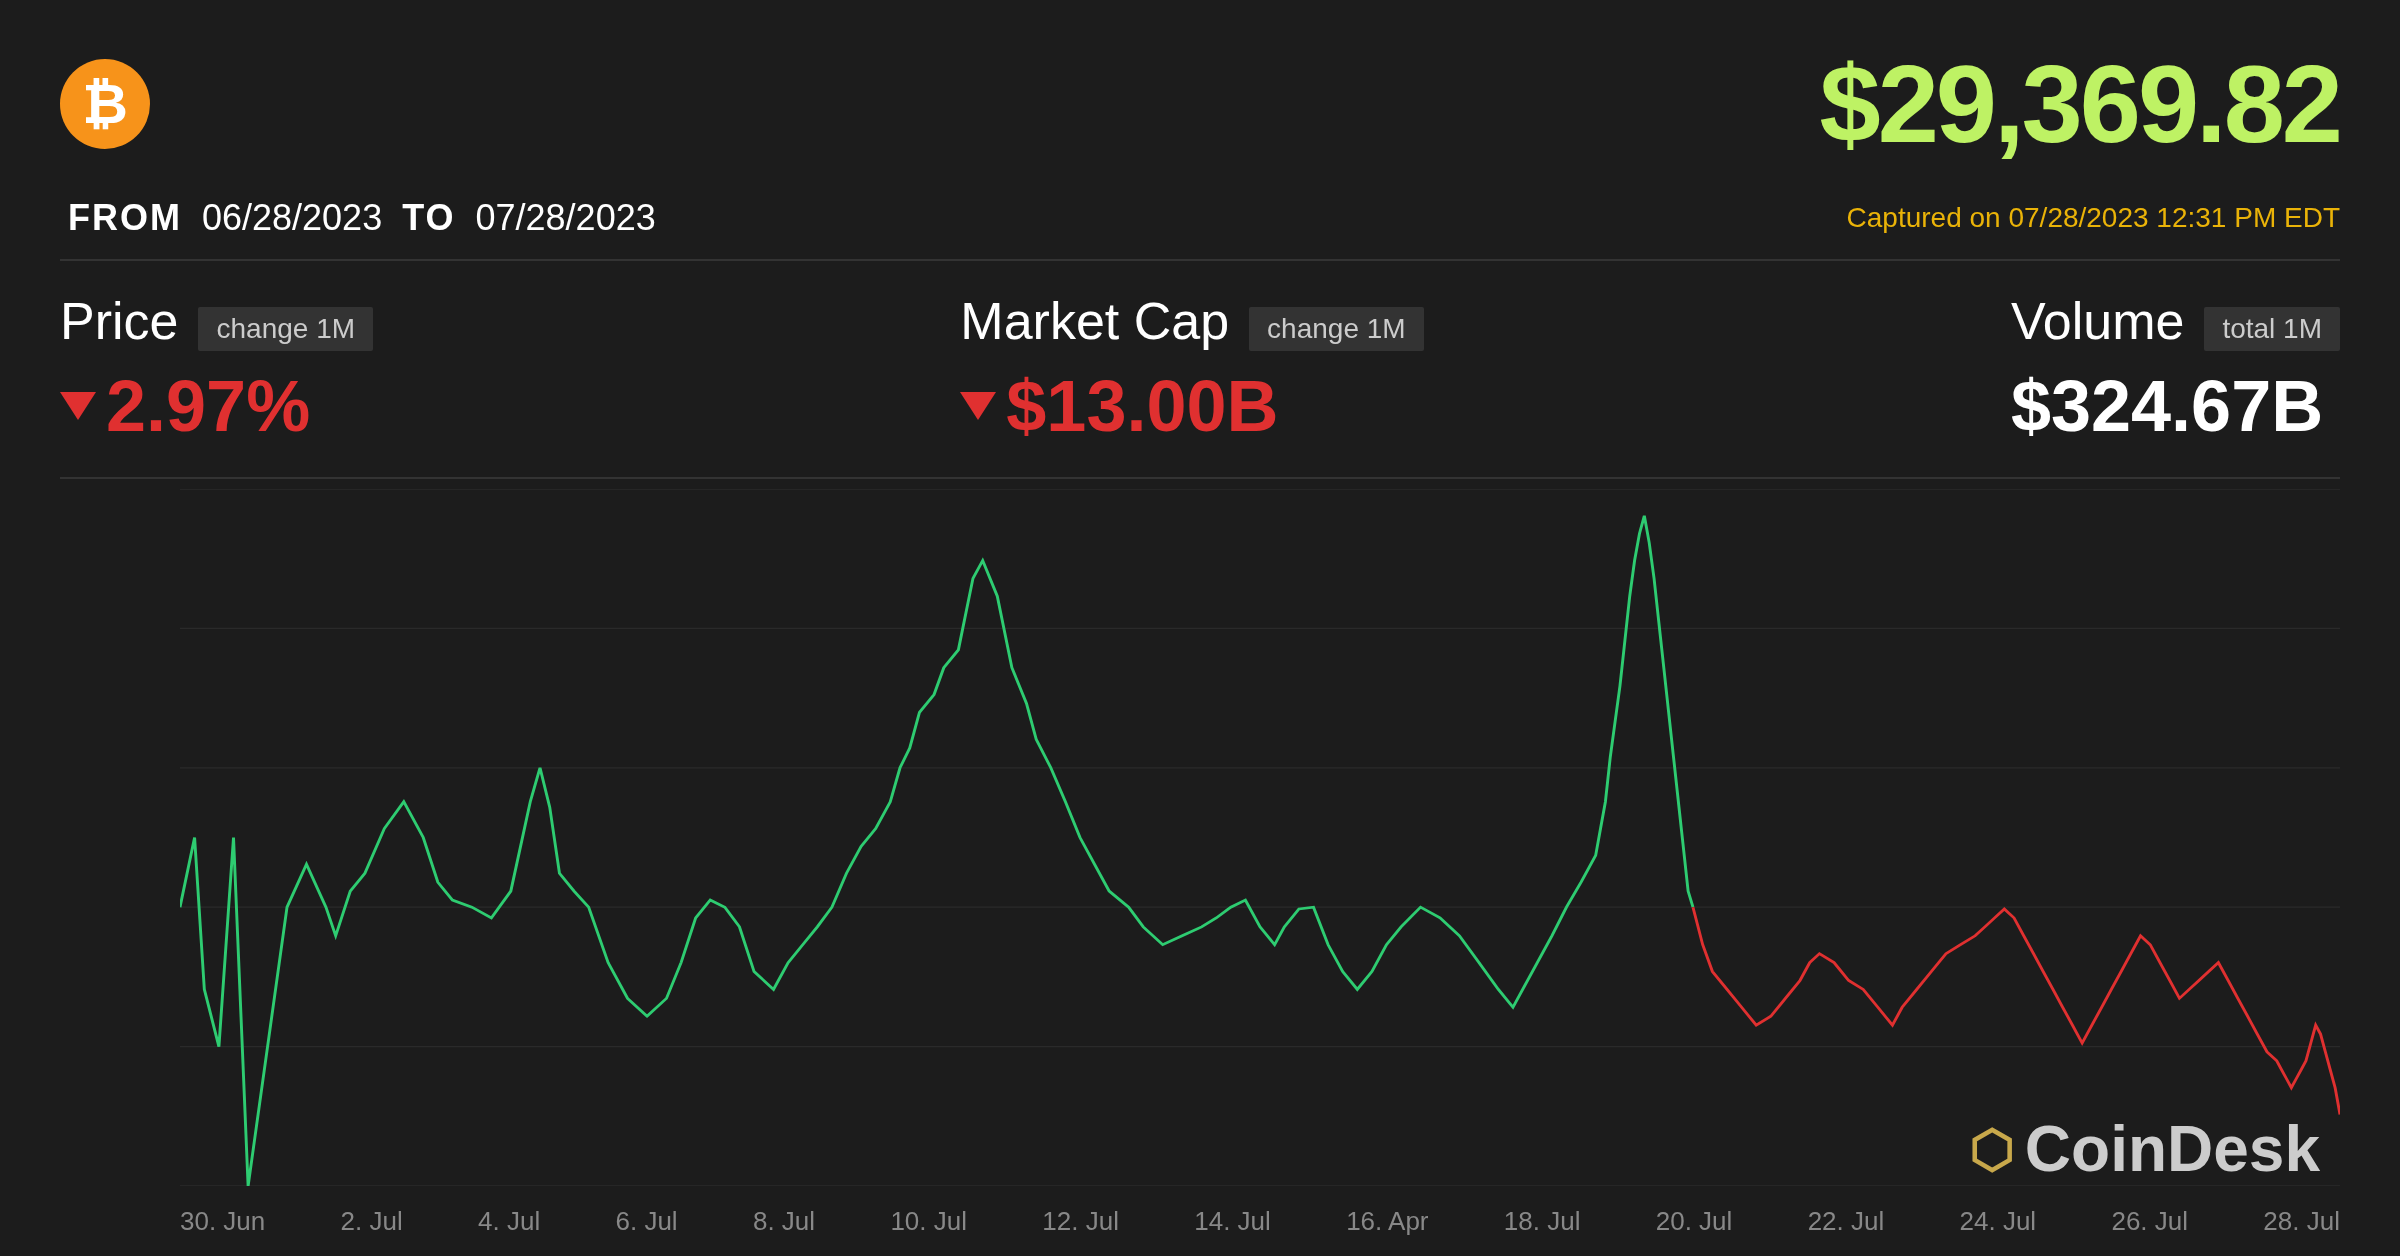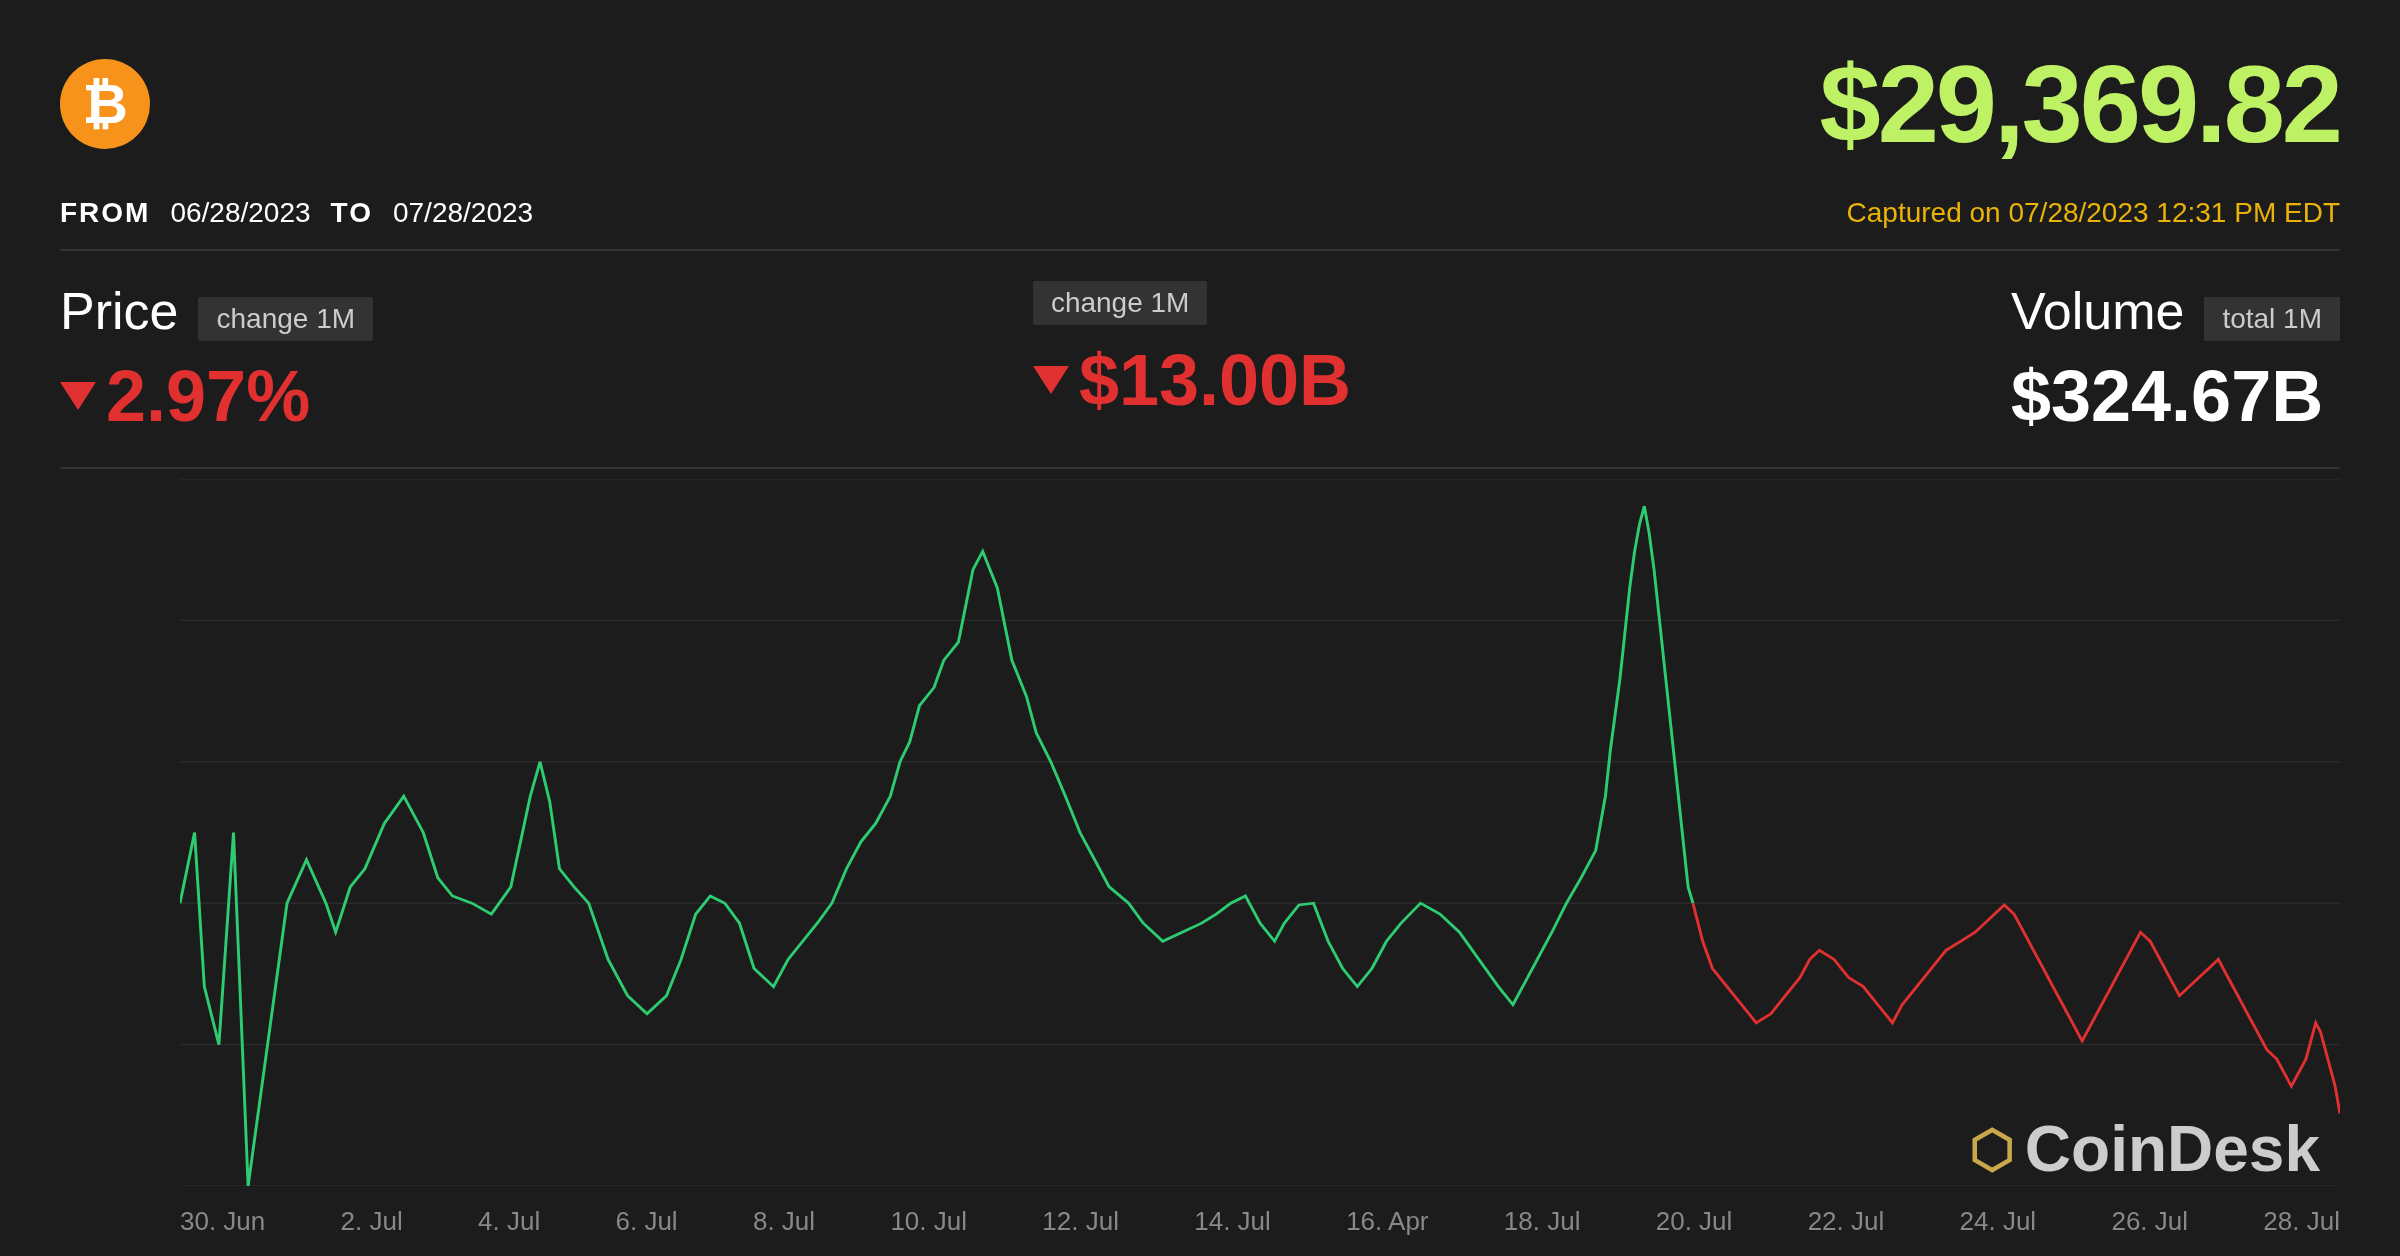--- a/index.html
+++ b/index.html
@@ -66,21 +66,22 @@
     .date-row {
       display: flex;
       justify-content: space-between;
       align-items: center;
       padding-bottom: 20px;
     }
     .date-range {
       display: flex;
       align-items: center;
       gap: 20px;
-      font-size: 28px;
+      font-size: 36px;
+      margin-left: 8px;
     }
     .date-label {
       font-weight: 800;
       color: #fff;
       letter-spacing: 2px;
     }
     .date-value {
       font-weight: 400;
       color: #fff;
     }
@@ -216,20 +217,21 @@
         <span class="metric-label">Price</span>
         <span class="metric-badge">change 1M</span>
       </div>
       <div class="metric-value negative">
         <span class="arrow-down"></span><span style="content: ''; ">2.97%</span>
       </div>
     </div>
 
     <div class="metric-block">
       <div class="metric-header">
+        <span class="metric-label">Market Cap</span>
         <span class="metric-badge">change 1M</span>
       </div>
       <div class="metric-value negative">
         <span class="arrow-down"></span><span>$13.00B</span>
       </div>
     </div>
 
     <div class="metric-block">
       <div class="metric-header">
         <span class="metric-label">Volume</span>

